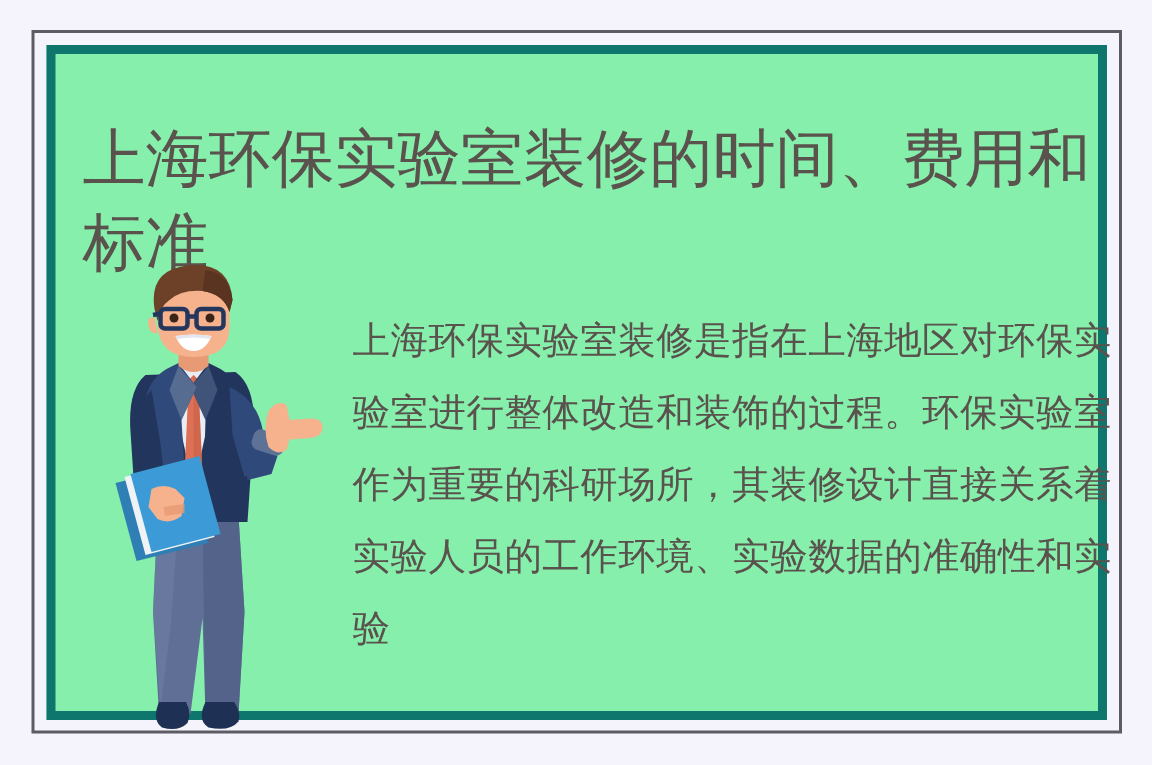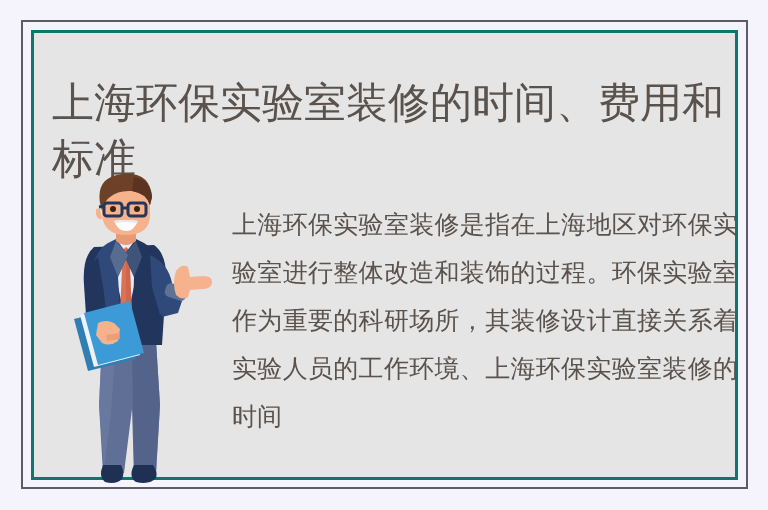--- a/index.html
+++ b/index.html
@@ -23,22 +23,22 @@
     border: 2px solid #5d5b63;
     background: #f5f4fc;
   }
   #card-inner {
     position: absolute;
     left: 8px;
     top: 8px;
     right: 8px;
     bottom: 7px;
     box-sizing: border-box;
-    border: 3px solid #0f766e;
-    background: #e5e5e5;
+    border: 6px solid #0f766e;
+    background: #86efac;
     text-decoration: underline;
   }
   #title {
     position: absolute;
     left: 18px;
     top: 14px;
     width: 690px;
     font-size: 42px;
     line-height: 56px;
     letter-spacing: 0px;
@@ -136,17 +136,17 @@
             <line x1="40" y1="33" x2="35" y2="34"></line>
           </g>
           <circle cx="49" cy="36" r="3" fill="#3a2318"></circle>
           <circle cx="73" cy="36" r="3" fill="#3a2318"></circle>
 
           <path d="M50 48 Q62 46 74 48 Q70 58 62 58 Q54 58 50 48 Z" fill="#ffffff"></path>
           <path d="M50 48 Q62 46 74 48 L73 50 Q62 48 51 50 Z" fill="#e2e6ee"></path>
         </svg>
       </div>
 
-      <p id="body-text">上海环保实验室装修是指在上海地区对环保实验室进行整体改造和装饰的过程。环保实验室作为重要的科研场所，其装修设计直接关系着实验人员的工作环境、上海环保实验室装修的时间</p>
+      <p id="body-text">上海环保实验室装修是指在上海地区对环保实验室进行整体改造和装饰的过程。环保实验室作为重要的科研场所，其装修设计直接关系着实验人员的工作环境、实验数据的准确性和实验</p>
 
     </div>
   </div>
 </div>
 
 </body></html>

